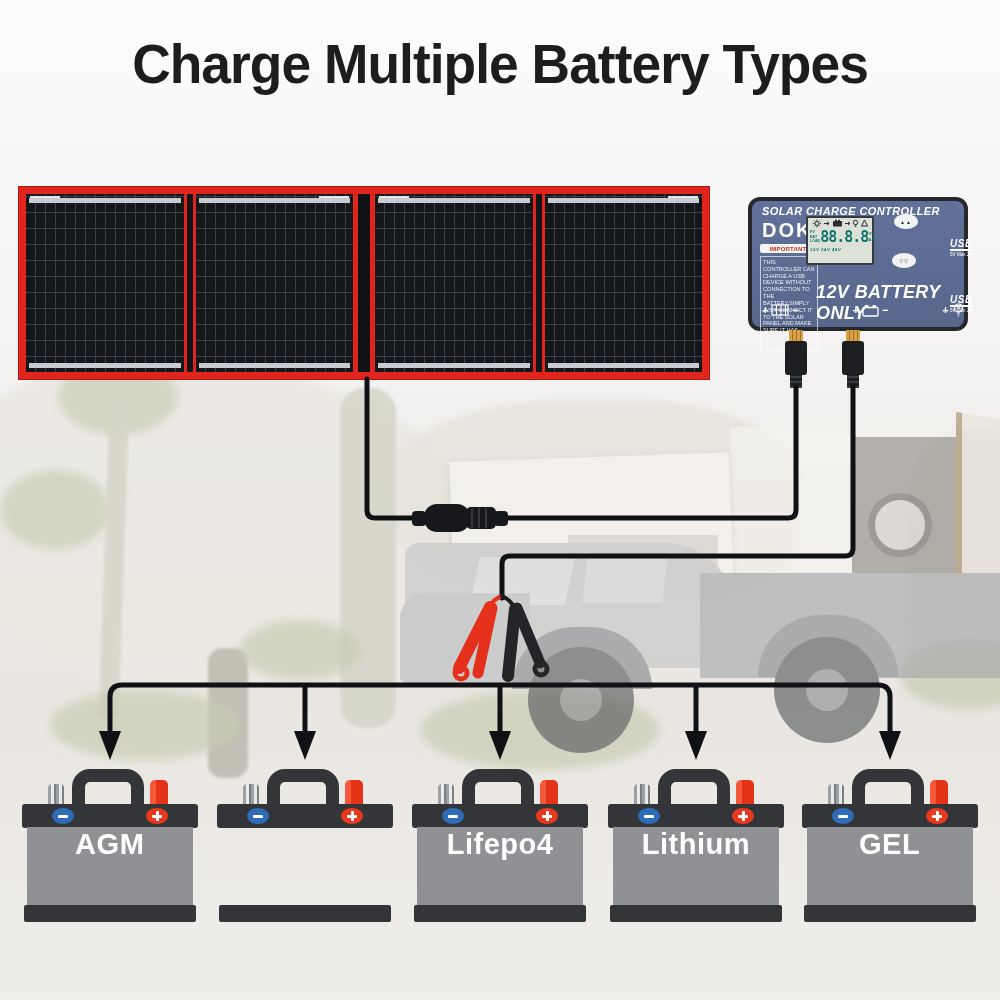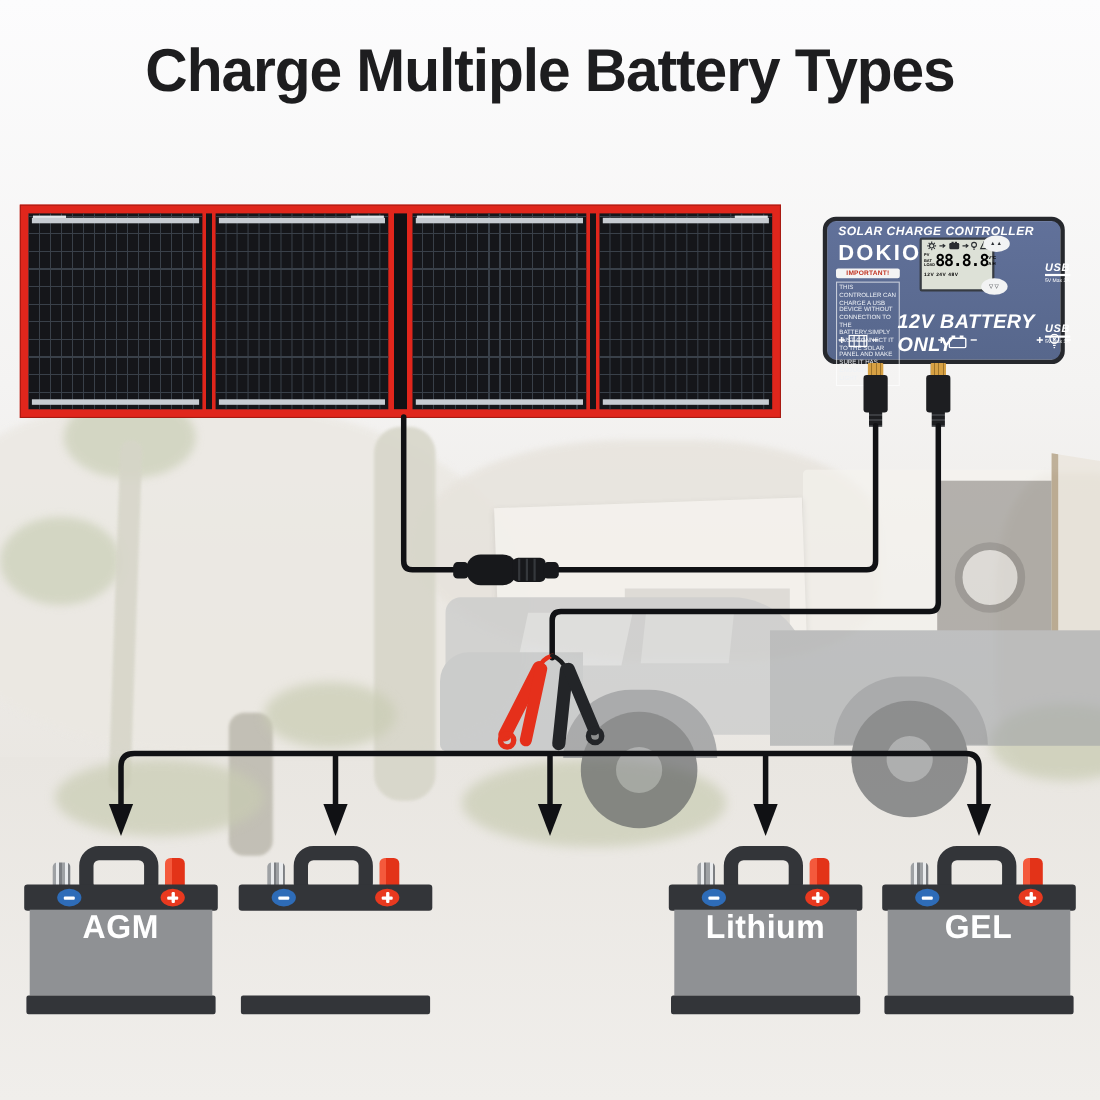--- a/index.html
+++ b/index.html
@@ -77,22 +77,22 @@
   .controller{position:absolute;left:748px;top:197px;width:220px;height:134px;
               background:linear-gradient(180deg,#61719a 0%,#57678c 100%);
               border:4px solid #26282d;border-radius:12px;color:#fff;}
   .c-header{position:absolute;left:10px;top:4px;font-size:11px;font-weight:bold;font-style:italic;letter-spacing:.4px;}
   .c-brand{position:absolute;left:10px;top:18px;font-size:20px;font-weight:bold;letter-spacing:2px;}
   .c-imp{position:absolute;left:8px;top:43px;width:58px;height:9px;background:#f4f4f4;border-radius:2px;
          display:flex;align-items:center;justify-content:center;}
   .c-imp span{font-size:6px;font-weight:bold;color:#c23320;letter-spacing:.2px;}
   .c-para{position:absolute;left:8px;top:55px;width:58px;font-size:5.6px;line-height:1.22;
           color:#eef1f6;border:1px solid rgba(255,255,255,.65);padding:2px;}
-  .lcd{position:absolute;left:84px;top:15px;width:68px;height:49px;background:#dde1d7;
-       border:2px solid #363b42;border-radius:2px;padding:1px 2px;color:#000000;}
+  .lcd{position:absolute;left:54px;top:15px;width:68px;height:49px;background:#dde1d7;
+       border:2px solid #363b42;border-radius:2px;padding:1px 2px;color:#0f766e;}
   .lcd-icons{display:block;margin:0 auto;}
   .lcd-mid{display:flex;align-items:center;}
   .lcd-col{display:flex;flex-direction:column;font-size:3.6px;font-weight:bold;line-height:1.3;}
   .lcd-digits{font-family:"DejaVu Sans Mono",monospace;font-size:15px;font-weight:bold;letter-spacing:-1px;flex:1;text-align:center;}
   .lcd-units{display:flex;flex-direction:column;font-size:4px;font-weight:bold;line-height:1.4;}
   .lcd-volts{font-size:4.4px;font-weight:bold;margin-top:1px;letter-spacing:.5px;}
   .oval{position:absolute;width:24px;height:15px;background:#f2f3f4;border-radius:50%;
         display:flex;align-items:center;justify-content:center;color:#2c2f34;font-size:5px;letter-spacing:1px;}
   .oval-1{left:142px;top:13px;}
   .oval-2{left:140px;top:52px;}
@@ -343,20 +343,32 @@
   </div>
   <div class="battery" style="left:217px;">
     <div class="b-post-neg"></div>
     <div class="b-post-pos"></div>
     <div class="b-handle"></div>
     <div class="b-band"></div>
     <div class="b-neg"></div>
     <div class="b-pos"></div>
     <div class="b-base"></div>
   </div>
+  <div class="battery" style="left:412px;">
+    <div class="b-post-neg"></div>
+    <div class="b-post-pos"></div>
+    <div class="b-handle"></div>
+    <div class="b-band"></div>
+    <div class="b-neg"></div>
+    <div class="b-pos"></div>
+    <div class="b-body">
+      <span class="b-label">Lifepo4</span>
+    </div>
+    <div class="b-base"></div>
+  </div>
   <div class="battery" style="left:608px;">
     <div class="b-post-neg"></div>
     <div class="b-post-pos"></div>
     <div class="b-handle"></div>
     <div class="b-band"></div>
     <div class="b-neg"></div>
     <div class="b-pos"></div>
     <div class="b-body">
       <span class="b-label">Lithium</span>
     </div>

